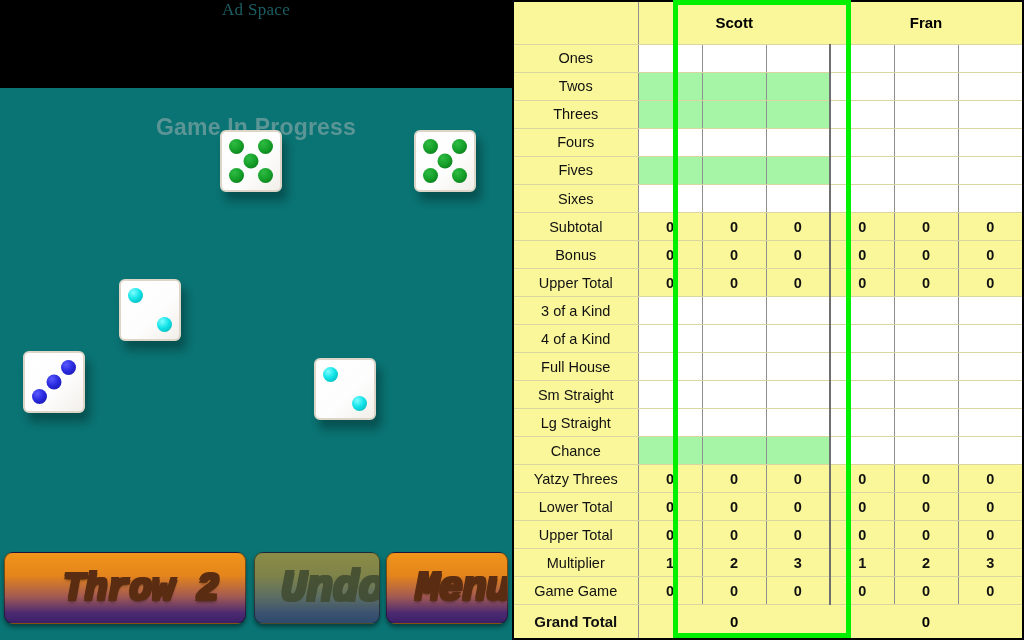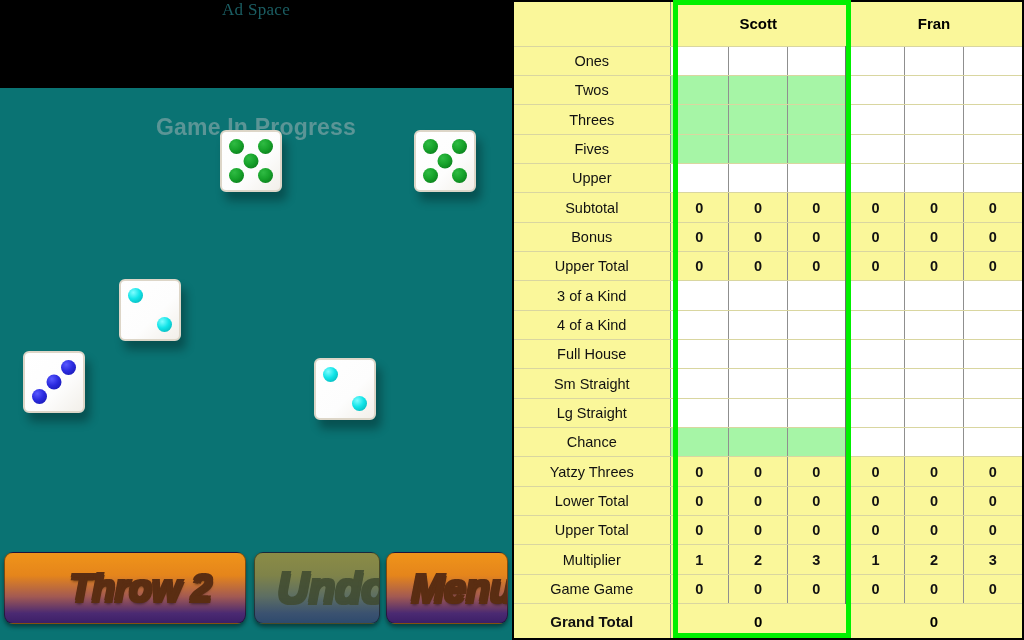--- a/index.html
+++ b/index.html
@@ -81,21 +81,21 @@
     cursor:pointer;
     overflow:hidden;
   }
   .gbtn-enabled {
     background:linear-gradient(180deg,#f0941a 0%,#e5851b 32%,#a35a52 62%,#4b2a72 86%,#3c1f68 100%);
   }
   .gbtn-disabled {
     background:linear-gradient(180deg,#8b8c46 0%,#7f8349 32%,#5d6e63 62%,#3b5270 86%,#2e4a6d 100%);
   }
   .gbtn-label {
-    font-family:Liberation Sans, sans-serif;
+    font-family:Liberation Mono, monospace;
     font-weight:bold;
     font-style:italic;
     letter-spacing:-0.5px;
     text-shadow:
       -1.5px -1.5px 0 #5a2d12, 1.5px -1.5px 0 #5a2d12,
       -1.5px  1.5px 0 #5a2d12, 1.5px  1.5px 0 #5a2d12,
       0 3px 3px rgba(0,0,0,.5);
     margin-left: 31px;
   }
   .gbtn-enabled .gbtn-label {
@@ -135,21 +135,21 @@
   }
   table.scorecard td {
     padding:0;
     text-align:center;
     vertical-align:middle;
     height:26.5px;
     border-top:1px solid #d9d6a0;
     border-bottom:1px solid #d9d6a0;
   }
   .lbl {
-    width:156px;
+    width:124px;
     background:#faf79a;
     color:#111;
     text-align:center;
     font-size:14.5px;
     border-right:1px solid #8f8f8f;
   }
   .cell {
     width:60px;
     background:#ffffff;
     border-right:1px solid #8f8f8f;
@@ -281,30 +281,39 @@
           <tr>
             <td class="lbl">Threes</td>
             <td class="cell hl"></td>
             <td class="cell hl"></td>
             <td class="cell hl sep-right"></td>
             <td class="cell"></td>
             <td class="cell"></td>
             <td class="cell last"></td>
           </tr>
           <tr>
+            <td class="lbl">Fours</td>
+            <td class="cell"></td>
+            <td class="cell"></td>
+            <td class="cell sep-right"></td>
+            <td class="cell"></td>
+            <td class="cell"></td>
+            <td class="cell last"></td>
+          </tr>
+          <tr>
             <td class="lbl">Fives</td>
             <td class="cell hl"></td>
             <td class="cell hl"></td>
             <td class="cell hl sep-right"></td>
             <td class="cell"></td>
             <td class="cell"></td>
             <td class="cell last"></td>
           </tr>
           <tr>
-            <td class="lbl">Upper</td>
+            <td class="lbl">Sixes</td>
             <td class="cell"></td>
             <td class="cell"></td>
             <td class="cell sep-right"></td>
             <td class="cell"></td>
             <td class="cell"></td>
             <td class="cell last"></td>
           </tr>
           <tr>
             <td class="lbl">Subtotal</td>
             <td class="cell tot">0</td>

